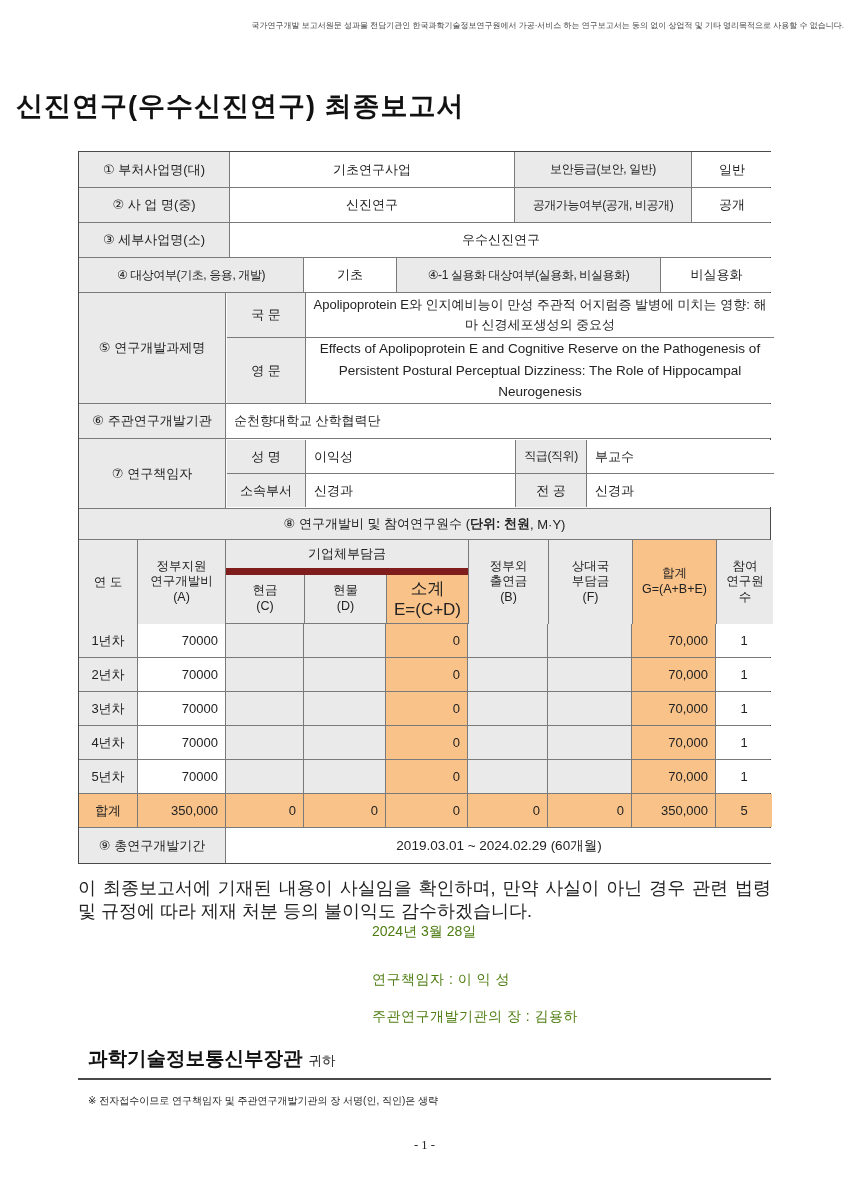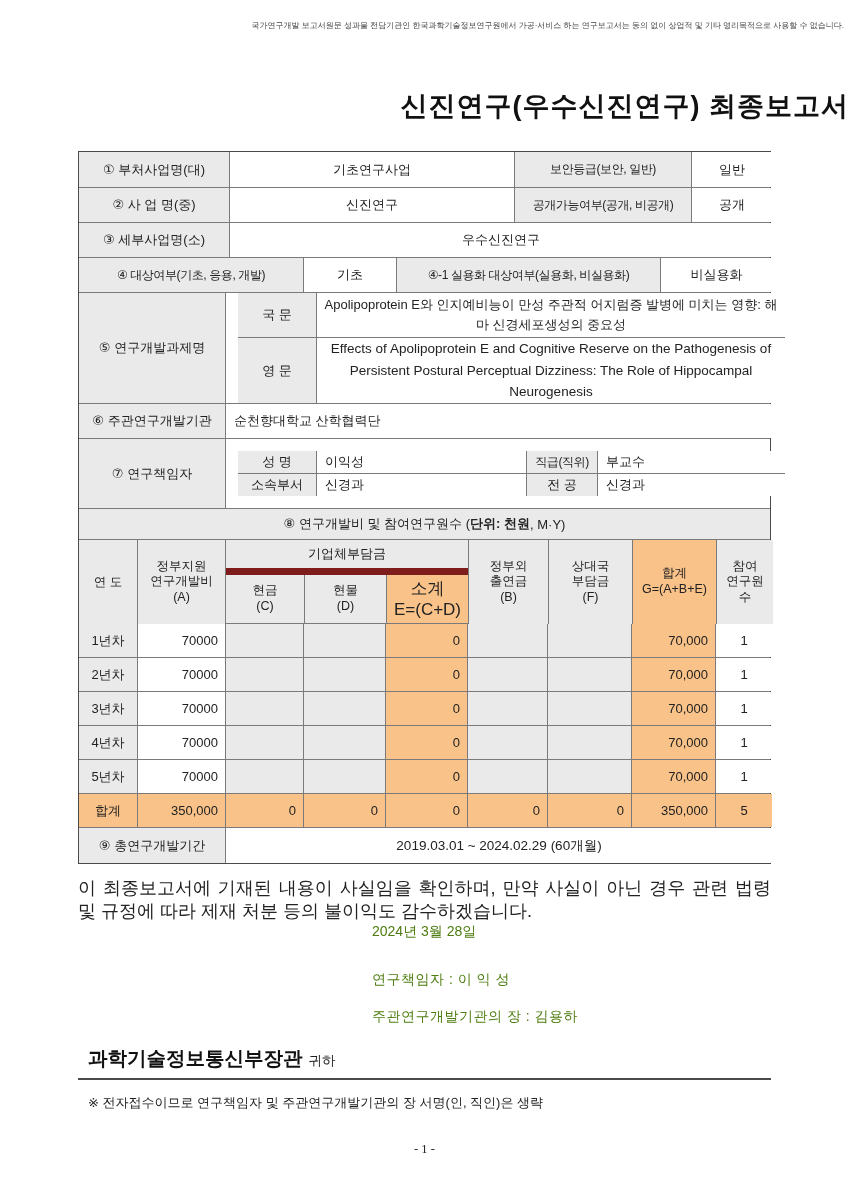--- a/index.html
+++ b/index.html
@@ -11,23 +11,24 @@
     font-family:"Liberation Sans","DejaVu Sans",sans-serif;
     color:#222;
     overflow:hidden;
   }
   .disclaimer {
     position:absolute; top:20px; right:5px;
     font-size:8px; color:#444; letter-spacing:0;
   }
   .title {
     padding-top:88px;
-    text-align:right;
+    text-align:left;
     font-size:27px; font-weight:bold; color:#111;
     letter-spacing:1px;
+    padding-left:16px;
   }
   .content { margin:27px 78px 0 78px; width:693px; }
 
   
   .tbl { border:1.5px solid #4a4a4a; }
   .row { display:flex; border-top:1px solid #7a7a7a; }
   .row:first-child { border-top:none; }
   .cell {
     display:flex; align-items:center; justify-content:center;
     border-left:1px solid #7a7a7a;
@@ -51,21 +52,21 @@
   .w177{flex:0 0 177px;} .w81{flex:0 0 81px;}  .w543{flex:0 0 543px;}
   .w224{flex:0 0 224px;} .w93{flex:0 0 93px;}  .w264{flex:0 0 264px;}
   .w112{flex:0 0 112px;} .w78{flex:0 0 78px;}  .w469{flex:0 0 469px;}
   .w547{flex:0 0 547px;} .w210{flex:0 0 210px;} .w71{flex:0 0 71px;}
   .w188{flex:0 0 188px;}
   .w58{flex:0 0 58px;}  .w88{flex:0 0 88px;}  .w82{flex:0 0 82px;}
   .w80{flex:0 0 80px;}  .w84{flex:0 0 84px;}  .w57{flex:0 0 57px;}
   .w238{flex:0 0 238px;}
 
   
-  .stack { flex-direction:column; padding:12px; align-items:flex-end; }
+  .stack { flex-direction:column; padding:1px; align-items:flex-end; }
   .subrow { display:flex; flex:1; }
   .subrow + .subrow { border-top:1px solid #7a7a7a; }
 
   
   .band { height:31px; font-size:13.5px; }
   .band b { font-weight:bold; }
 
   
   .grp { flex-direction:column; padding:0; align-items:stretch; }
   .grp-top { height:35px; display:flex; align-items:center; justify-content:center;
@@ -78,21 +79,21 @@
 
   
   .decl { margin-top:13px; font-size:18px; line-height:23px; text-align:justify; color:#222; }
   .sig-block { margin-left:294px; font-size:14px; color:#4d7c0f; }
   .sig-date { margin-bottom:30px; }
   .sig-line { margin-bottom:19px; letter-spacing:0.5px; }
   .minister-row { margin-top:3px; margin-left:10px; }
   .minister { font-size:19.5px; font-weight:bold; color:#111; }
   .honorific { font-size:13.5px; margin-left:6px; }
   .rule { margin-top:6px; border-top:2px solid #4a4a4a; }
-  .note { margin-top:14px; margin-left:10px; font-size:13px; }
+  .note { margin-top:14px; margin-left:10px; font-size:10px; }
   .pageno { margin-top:30px; text-align:center; font-size:12.5px;
             font-family:"Liberation Serif","DejaVu Serif",serif; }
 </style>
 </head>
 <body>
 
 <div class="page">
 
   <div class="disclaimer">국가연구개발 보고서원문 성과물 전담기관인 한국과학기술정보연구원에서 가공·서비스 하는 연구보고서는 동의 없이 상업적 및 기타 영리목적으로 사용할 수 없습니다.</div>
 

